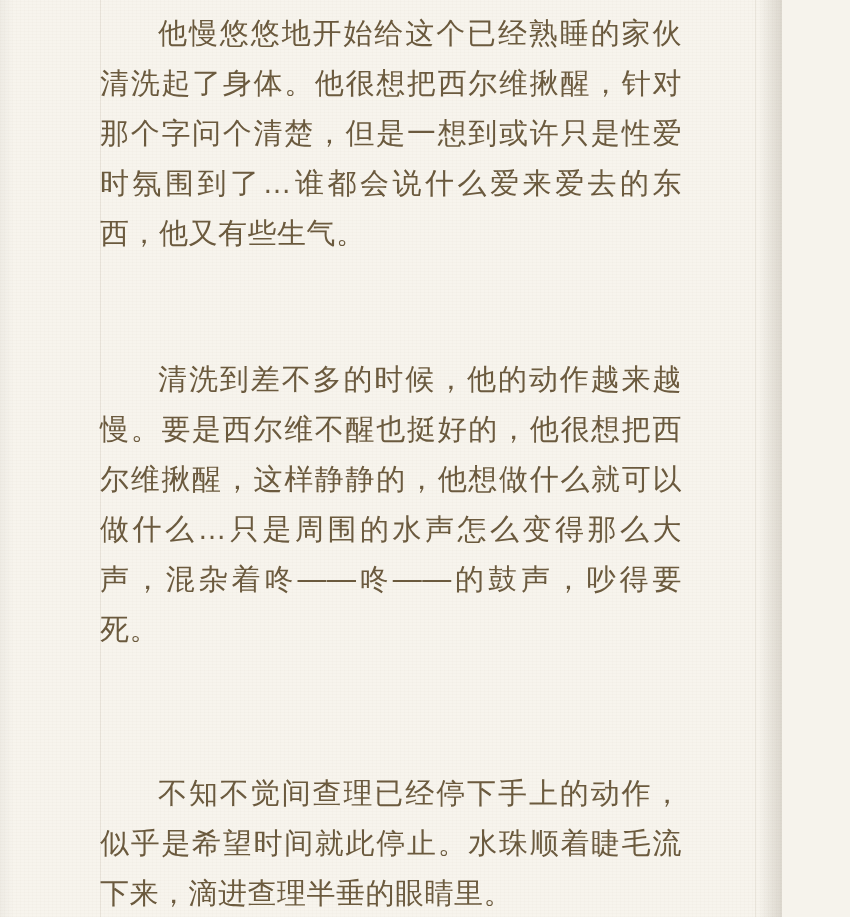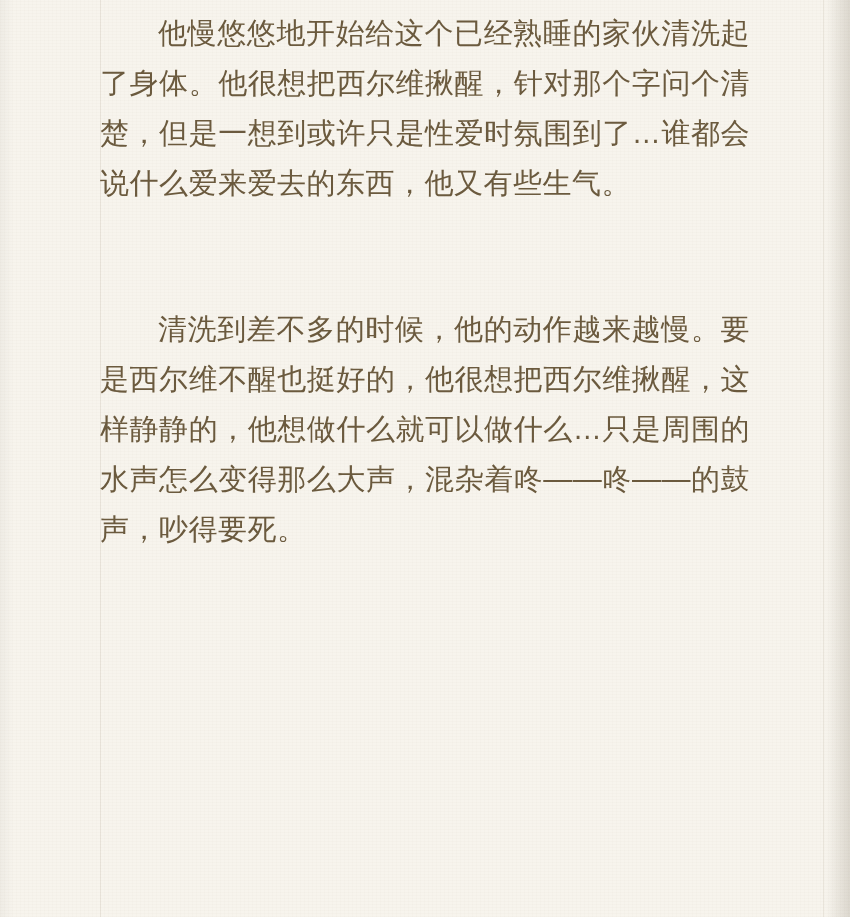--- a/index.html
+++ b/index.html
@@ -8,21 +8,21 @@
   }
   body {
     width: 850px;
     height: 917px;
     background: #f6f3ec;
     font-family: "Liberation Sans", sans-serif;
     overflow: hidden;
   }
   .page {
     position: relative;
-    width: 850px;
+    width: 782px;
     height: 917px;
     box-sizing: border-box;
     background:
       linear-gradient(90deg, rgba(0,0,0,0.035) 0px, rgba(0,0,0,0.0) 14px),
       linear-gradient(270deg, rgba(0,0,0,0.05) 0px, rgba(0,0,0,0.0) 26px),
       repeating-linear-gradient(0deg, rgba(140,120,90,0.025) 0px, rgba(140,120,90,0.025) 1px, rgba(255,255,255,0) 1px, rgba(255,255,255,0) 3px),
       repeating-linear-gradient(90deg, rgba(140,120,90,0.02) 0px, rgba(140,120,90,0.02) 1px, rgba(255,255,255,0) 1px, rgba(255,255,255,0) 4px),
       #f7f4ed;
   }
   .margin-rule {
@@ -67,16 +67,17 @@
 
 <div class="page">
   <div class="margin-rule left"></div>
   <div class="margin-rule right"></div>
 
   <div class="content">
     <p class="para">他慢悠悠地开始给这个已经熟睡的家伙清洗起了身体。他很想把西尔维揪醒，针对那个字问个清楚，但是一想到或许只是性爱时氛围到了…谁都会说什么爱来爱去的东西，他又有些生气。</p>
     <div class="spacer-1"></div>
     <p class="para">清洗到差不多的时候，他的动作越来越慢。要是西尔维不醒也挺好的，他很想把西尔维揪醒，这样静静的，他想做什么就可以做什么…只是周围的水声怎么变得那么大声，混杂着咚——咚——的鼓声，吵得要死。</p>
     <div class="spacer-2"></div>
+    <p class="para">不知不觉间查理已经停下手上的动作，似乎是希望时间就此停止。水珠顺着睫毛流下来，滴进查理半垂的眼睛里。</p>
   </div>
 
   <div class="edge-shadow-right"></div>
 </div>
 
 </body></html>

